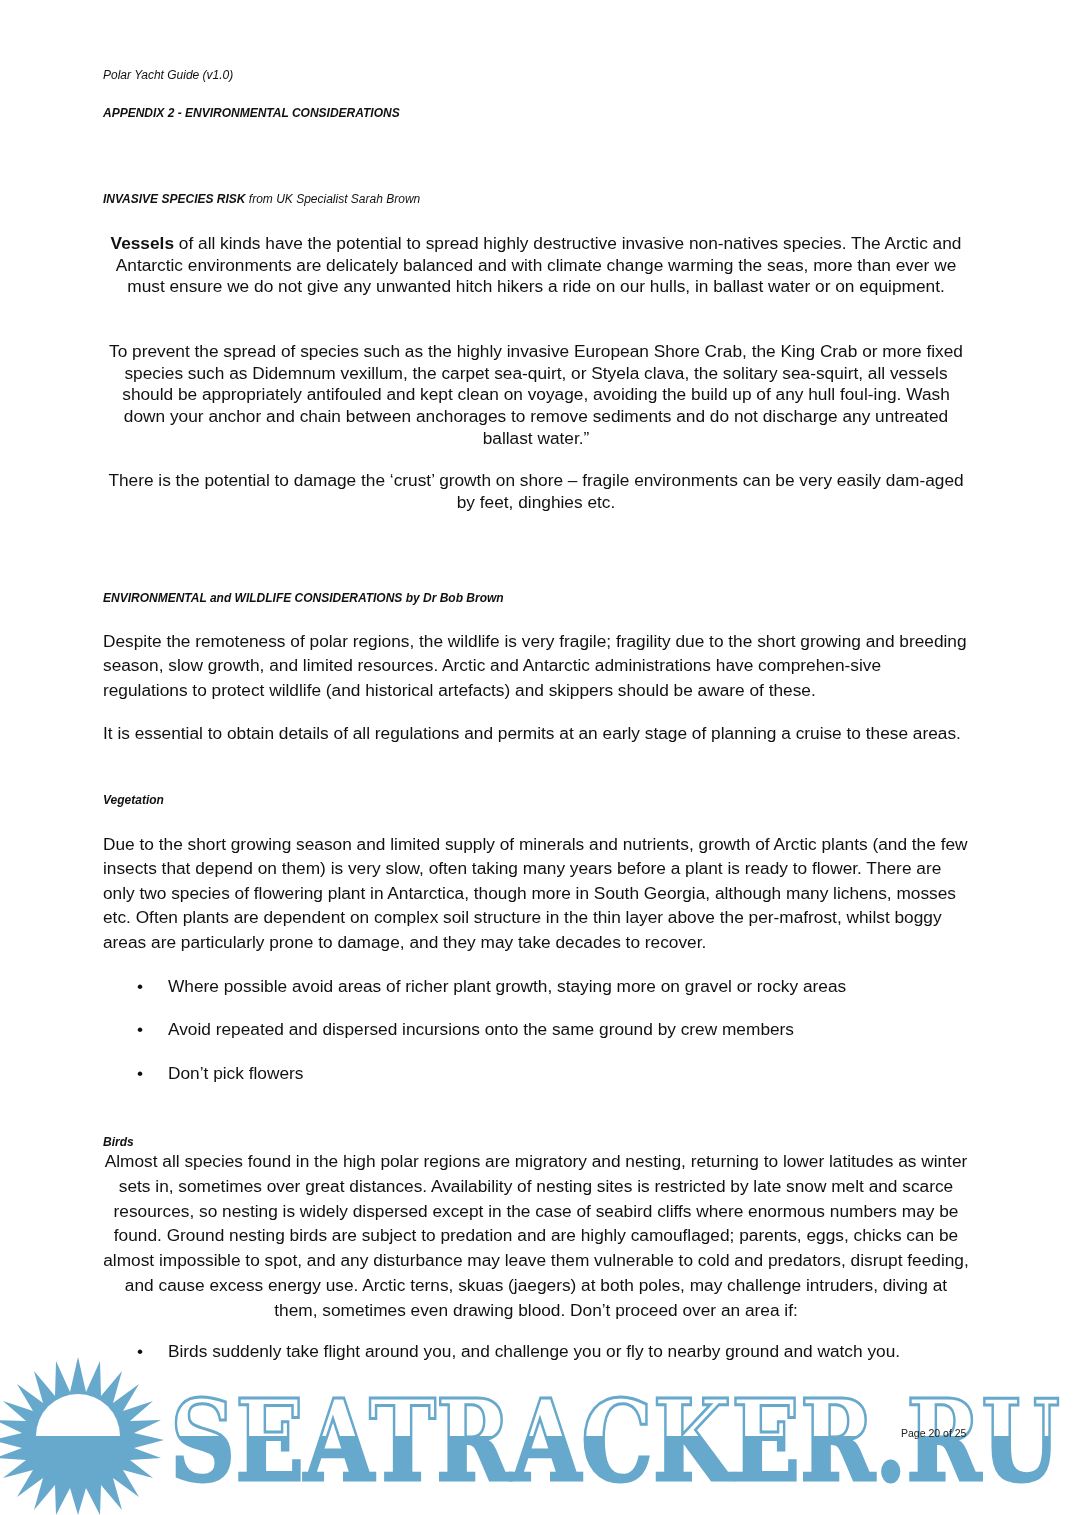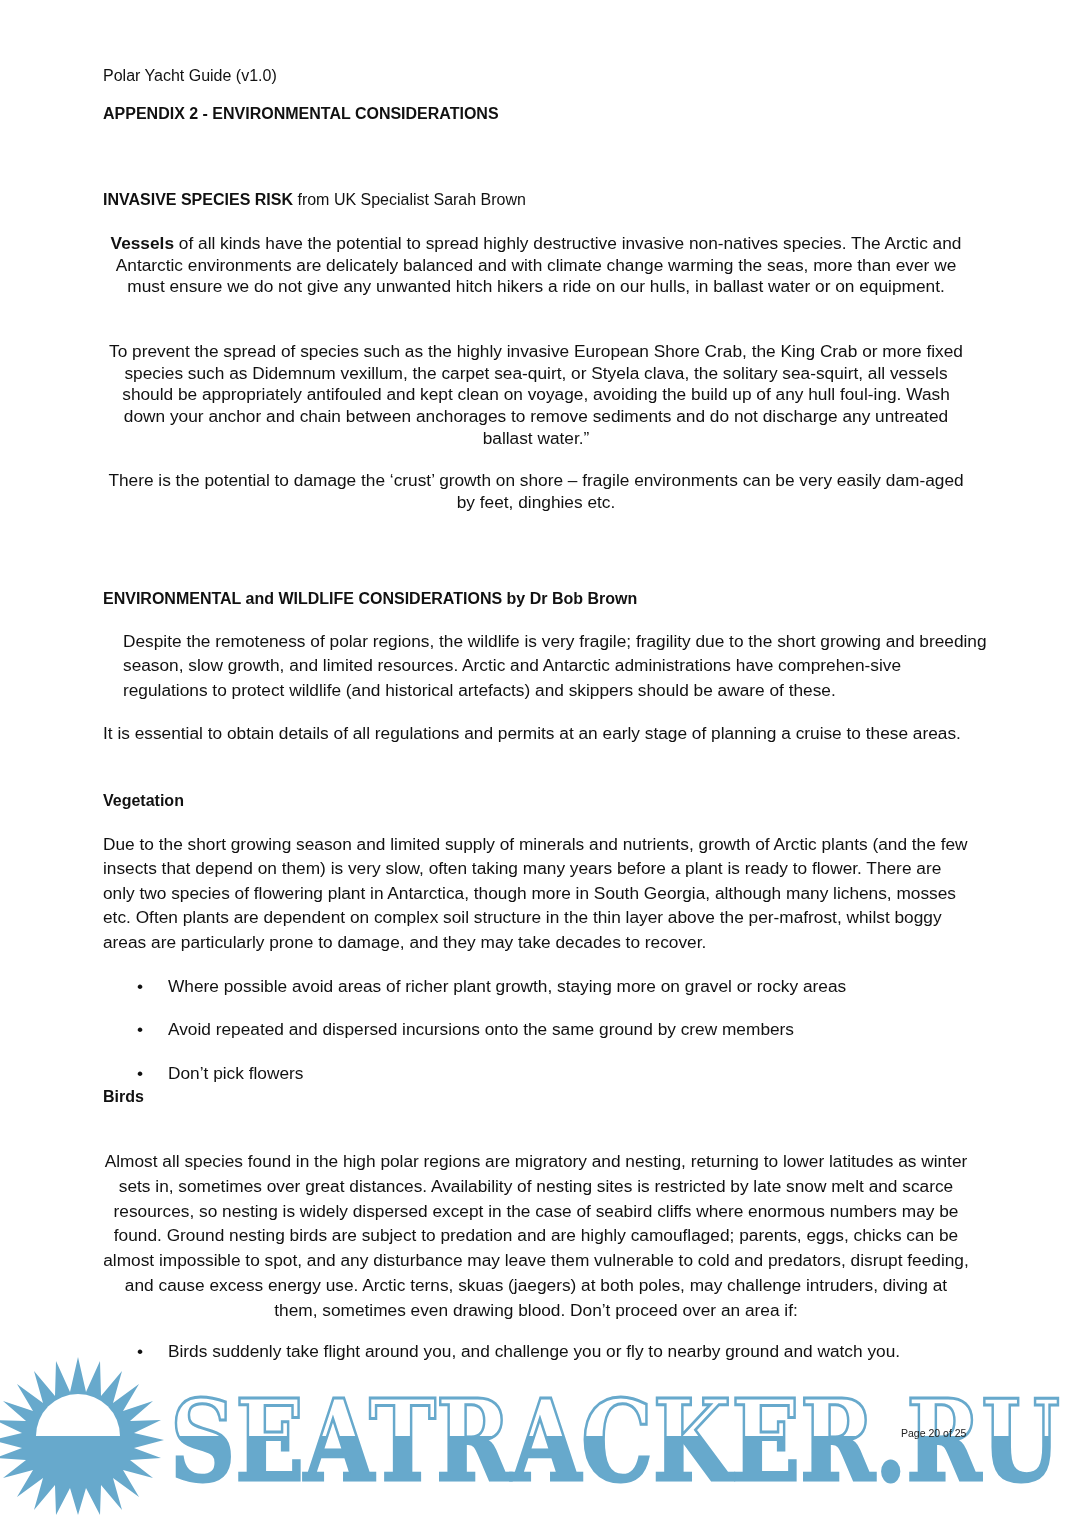--- a/index.html
+++ b/index.html
@@ -1,19 +1,19 @@
 <!DOCTYPE html>
 <html><head>
 <meta charset="utf-8">
 <style>
   html, body { margin: 0; padding: 0; background: #ffffff; }
   body { width: 1080px; height: 1515px; position: relative; overflow: hidden;
          font-family: "Liberation Sans", sans-serif; color: #111; }
   .page { position: absolute; left: 103px; top: 0; width: 870px; }
-  .t { position: absolute; left: 0; font-size: 16px; line-height: 21.5px; white-space: nowrap; }
+  .t { position: absolute; left: 0; font-size: 12px; line-height: 21.5px; white-space: nowrap; font-style: italic; }
   .b { font-weight: bold; }
   .para { position: absolute; left: 0; width: 866px; font-size: 17.3px; white-space: normal; }
   .para.lh1 { line-height: 21.7px; text-align: center; }
   .para.lh2 { line-height: 24.4px; }
   .bullet { position: absolute; left: 34px; font-size: 17.3px; line-height: 21px; white-space: nowrap; }
   .bullet .dot { position: absolute; left: 0; top: 0; }
   .bullet .txt { position: absolute; left: 31px; top: 0; }
   .footer-logo { position: absolute; left: 0; top: 1355px; width: 1080px; height: 160px; }
   .page-num { position: absolute; left: 901px; top: 1427px; font-size: 10.5px; color: #222; white-space: nowrap; }
 </style>
@@ -31,42 +31,42 @@
   <div class="para lh1" style="top:233px;">
     <span class="b">Vessels</span><span> of all kinds have the potential to spread highly destructive invasive non-natives species. The Arctic and Antarctic environments are delicately balanced and with climate change warming the seas, more than ever we must ensure we do not give any unwanted hitch hikers a ride on our hulls, in ballast water or on equipment.</span>
   </div>
 
   <div class="para lh1" style="top:341px;">To prevent the spread of species such as the highly invasive European Shore Crab, the King Crab or more fixed species such as Didemnum vexillum, the carpet sea-quirt, or Styela clava, the solitary sea-squirt, all vessels should be appropriately antifouled and kept clean on voyage, avoiding the build up of any hull foul-ing. Wash down your anchor and chain between anchorages to remove sediments and do not discharge any untreated ballast water.”</div>
 
   <div class="para lh1" style="top:470px;">There is the potential to damage the ‘crust’ growth on shore – fragile environments can be very easily dam-aged by feet, dinghies etc.</div>
 
   <div class="t b" style="top:588px;">ENVIRONMENTAL and WILDLIFE CONSIDERATIONS by Dr Bob Brown</div>
 
-  <div class="para lh2" style="top:629px;margin-left:20px;">Despite the remoteness of polar regions, the wildlife is very fragile; fragility due to the short growing and breeding season, slow growth, and limited resources.  Arctic and Antarctic administrations have comprehen-sive regulations to protect wildlife (and historical artefacts) and skippers should be aware of these.</div>
+  <div class="para lh2" style="top:629px;">Despite the remoteness of polar regions, the wildlife is very fragile; fragility due to the short growing and breeding season, slow growth, and limited resources.  Arctic and Antarctic administrations have comprehen-sive regulations to protect wildlife (and historical artefacts) and skippers should be aware of these.</div>
 
   <div class="para lh2" style="top:721px;">It is essential to obtain details of all regulations and permits at an early stage of planning a cruise to these areas.</div>
 
   <div class="t b" style="top:790px;">Vegetation</div>
 
   <div class="para lh2" style="top:832px;">Due to the short growing season and limited supply of minerals and nutrients, growth of Arctic plants (and the few insects that depend on them) is very slow, often taking many years before a plant is ready to flower. There are only two species of flowering plant in Antarctica, though more in South Georgia, although many lichens, mosses etc.  Often plants are dependent on complex soil structure in the thin layer above the per-mafrost, whilst boggy areas are particularly prone to damage, and they may take decades to recover.</div>
 
   <div class="bullet" style="top:976px;">
     <span class="dot">•</span>
     <span class="txt">Where possible avoid areas of richer plant growth, staying more on gravel or rocky areas</span>
   </div>
   <div class="bullet" style="top:1019px;">
     <span class="dot">•</span>
     <span class="txt">Avoid repeated and dispersed incursions onto the same ground by crew members</span>
   </div>
   <div class="bullet" style="top:1063px;">
     <span class="dot">•</span>
     <span class="txt">Don’t pick flowers</span>
   </div>
 
-  <div class="t b" style="top:1086px;">Birds</div>
+  <div class="t b" style="top:1132px;">Birds</div>
 
   <div class="para lh1" style="top:1149px; line-height:24.8px;">Almost all species found in the high polar regions are migratory and nesting, returning to lower latitudes as winter sets in, sometimes over great distances.  Availability of nesting sites is restricted by late snow melt and scarce resources, so nesting is widely dispersed except in the case of seabird cliffs where enormous numbers may be found.  Ground nesting birds are subject to predation and are highly camouflaged; parents, eggs, chicks can be almost impossible to spot, and any disturbance may leave them vulnerable to cold and predators, disrupt feeding, and cause excess energy use.  Arctic terns, skuas (jaegers) at both poles, may challenge intruders, diving at them, sometimes even drawing blood.  Don’t proceed over an area if:</div>
 
   <div class="bullet" style="top:1341px;">
     <span class="dot">•</span>
     <span class="txt">Birds suddenly take flight around you, and challenge you or fly to nearby ground and watch you.</span>
   </div>
 </div>
 
 <svg class="footer-logo" viewBox="0 1355 1080 160" xmlns="http://www.w3.org/2000/svg">

